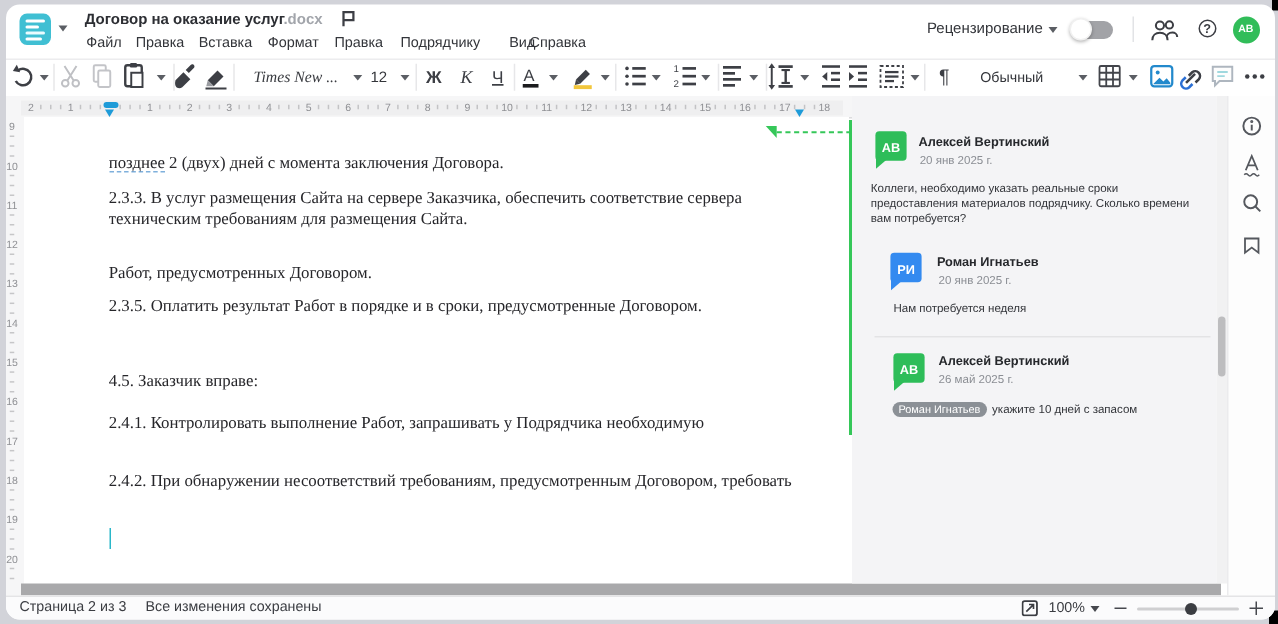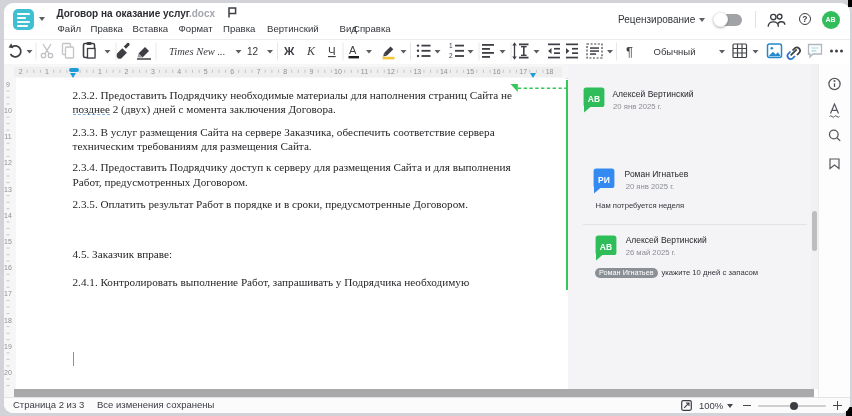--- a/index.html
+++ b/index.html
@@ -2,21 +2,21 @@
 <html><head><meta charset="utf-8">
 <style>
 html,body{margin:0;padding:0;width:852px;height:416px;overflow:hidden}
 body{background:#d2d3d9;font-family:"Liberation Sans",sans-serif;position:relative}
 .abs{position:absolute}
 #win{position:absolute;left:4px;top:3px;width:846px;height:410px;background:#fff;border-radius:9px;overflow:hidden}
 #wrap{position:absolute;left:-4px;top:-3px;width:852px;height:416px}
 .menu{position:absolute;top:23px;font-size:9.6px;color:#33353a;line-height:11px}
 .dl{position:absolute;left:72.5px;font-family:"Liberation Serif",serif;font-size:11.2px;line-height:11.2px;color:#26262a;white-space:nowrap}
 .cm{display:inline-block;line-height:10.4px;border-bottom:1px dashed #7fb0dc}
-.cname{position:absolute;font-size:8.5px;font-weight:normal;color:#26282c;line-height:9px;white-space:nowrap}
+.cname{position:absolute;font-size:8.5px;font-weight:bold;color:#26282c;line-height:9px;white-space:nowrap}
 .cdate{position:absolute;font-size:7.7px;color:#8b8e94;line-height:8px;white-space:nowrap}
 .cbody{position:absolute;font-size:7.7px;color:#33353a;line-height:10.05px;white-space:nowrap}
 </style></head>
 <body>
 <div class="abs" style="left:848px;top:0;width:4px;height:7px;background:#000"></div>
 <div class="abs" style="left:846px;top:407px;width:6px;height:9px;background:#000"></div>
 <div id="win">
     <div id="wrap">
 
   <div class="abs" style="left:13px;top:9px;width:21px;height:21px;border-radius:5px;background:#40bfd3">
@@ -28,21 +28,21 @@
   <div class="abs" style="left:39px;top:17px;width:0;height:0;border:3.2px solid transparent;border-top:4px solid #5b5e64"></div>
   <div class="abs" style="left:56.5px;top:7.5px;font-size:10px;font-weight:bold;color:#2c2e33;line-height:11px;white-space:nowrap">Договор на оказание услуг<span style="color:#a2a5ab;font-weight:bold">.docx</span></div>
   <svg class="abs" style="left:227px;top:7px" width="11" height="11" viewBox="0 0 11 11">
         <path d="M2 10.5 V1 h6.6 v5.4 H2" fill="none" stroke="#3c3e44" stroke-width="1.5"></path>
       </svg>
   <span class="menu" style="left:57.5px">Файл</span>
   <span class="menu" style="left:90.5px">Правка</span>
   <span class="menu" style="left:132.5px">Вставка</span>
   <span class="menu" style="left:178.5px">Формат</span>
   <span class="menu" style="left:223px">Правка</span>
-  <span class="menu" style="left:267px">Вертинский</span>
+  <span class="menu" style="left:267px">Подрядчику</span>
   <span class="menu" style="left:339.5px">Вид</span>
   <span class="menu" style="left:353px">Справка</span>
 
   <div class="abs" style="left:618px;top:14px;font-size:10px;color:#33353a;line-height:11px">Рецензирование</div>
   <div class="abs" style="left:699px;top:18px;width:0;height:0;border:3.2px solid transparent;border-top:4px solid #5b5e64"></div>
   <div class="abs" style="left:716px;top:14px;width:26px;height:12px;border-radius:6px;background:#a2a3a7"></div>
   <div class="abs" style="left:713px;top:12px;width:15px;height:15px;border-radius:50%;background:#fff;box-shadow:0 1px 2.5px rgba(0,0,0,.3), inset 0 0 0 1px rgba(0,0,0,.06)"></div>
   <div class="abs" style="left:755px;top:11px;width:1px;height:17px;background:#e2e3e6"></div>
   <svg class="abs" style="left:767px;top:12px" width="19" height="16" viewBox="0 0 19 16">
     <g fill="none" stroke="#3c3e44" stroke-width="1.35">
@@ -355,45 +355,45 @@
         <line x1="6.5" y1="274.85" x2="9.5" y2="274.85" stroke="#c6c6c8" stroke-width="1"></line>
         <line x1="6.5" y1="281.4" x2="9.5" y2="281.4" stroke="#c6c6c8" stroke-width="1"></line>
         <line x1="6.5" y1="287.95" x2="9.5" y2="287.95" stroke="#c6c6c8" stroke-width="1"></line>
         <line x1="6.5" y1="301.05" x2="9.5" y2="301.05" stroke="#c6c6c8" stroke-width="1"></line>
         <line x1="6.5" y1="307.6" x2="9.5" y2="307.6" stroke="#c6c6c8" stroke-width="1"></line>
       </svg>
   <div class="abs" style="left:16px;top:78px;width:550px;height:310.5px;background:#fff" id="page"></div>
   <div class="abs" style="left:14px;top:388.5px;width:800px;height:8px;background:#a9a9ab"></div>
   <div class="abs" style="left:566px;top:79.5px;width:2px;height:210.5px;background:#35c759"></div>
 
-  <div class="dl" style="top:89.6px">2.3.2. Предоставить Подрядчику необходимые материалы для наполнения страниц Сайта не</div>
   <div class="dl" style="top:103.8px"><span class="cm">позднее</span> 2 (двух) дней с момента заключения Договора.</div>
   <div class="dl" style="top:127.2px">2.3.3. В услуг размещения Сайта на сервере Заказчика, обеспечить соответствие сервера</div>
   <div class="dl" style="top:141.2px">техническим требованиям для размещения Сайта.</div>
-  <div class="dl" style="top:162.4px">2.3.4. Предоставить Подрядчику доступ к серверу для размещения Сайта и для выполнения</div>
   <div class="dl" style="top:177px">Работ, предусмотренных Договором.</div>
   <div class="dl" style="top:198.8px">2.3.5. Оплатить результат Работ в порядке и в сроки, предусмотренные Договором.</div>
   <div class="dl" style="top:249.4px">4.5. Заказчик вправе:</div>
   <div class="dl" style="top:277px">2.4.1. Контролировать выполнение Работ, запрашивать у Подрядчика необходимую</div>
+  <div class="dl" style="top:315.7px">2.4.2. При обнаружении несоответствий требованиям, предусмотренным Договором, требовать</div>
 
   <svg class="abs" style="left:510px;top:82.5px" width="58" height="10" viewBox="0 0 58 10">
     <path d="M0.5 1 h7.3 v8 z" fill="#35c759"></path>
     <line x1="7.8" y1="5.2" x2="57" y2="5.2" stroke="#35c759" stroke-width="1.4" stroke-dasharray="3.4 2.4"></line>
   </svg>
   <div class="abs" style="left:72.5px;top:352px;width:1.8px;height:13.5px;background:#2ab7c9"></div>
 
   <div class="abs" style="left:568px;top:64px;width:243px;height:324.5px;background:#f4f4f6" id="panel"></div>
 
   <svg class="abs" style="left:582.5px;top:87px" width="22" height="26" viewBox="0 0 22 26">
     <rect x="0.6" y="0.5" width="20.8" height="19.6" rx="2.6" fill="#2ebd59"></rect>
         <path d="M1 17.5 v8 l7-6 z" fill="#2ebd59"></path>
     <text x="11" y="14.5" text-anchor="middle" font-size="8.5" font-weight="bold" fill="#fff" font-family="Liberation Sans">АВ</text>
   </svg>
   <div class="cname" style="left:612.4px;top:89.5px">Алексей Вертинский</div>
   <div class="cdate" style="left:613.1px;top:102.5px">20 янв 2025 г.</div>
+  <div class="cbody" style="left:580.5px;top:121px">Коллеги, необходимо указать реальные сроки<br>предоставления материалов подрядчику. Сколько времени<br>вам потребуется?</div>
 
   <svg class="abs" style="left:593.3px;top:168.3px" width="22" height="26" viewBox="0 0 22 26">
     <rect x="0.6" y="0.5" width="20.8" height="19.6" rx="2.6" fill="#338af0"></rect>
         <path d="M1 17.5 v8 l7-6 z" fill="#338af0"></path>
     <text x="11" y="14.5" text-anchor="middle" font-size="8.5" font-weight="bold" fill="#fff" font-family="Liberation Sans">РИ</text>
   </svg>
   <div class="cname" style="left:624.6px;top:170px">Роман Игнатьев</div>
   <div class="cdate" style="left:625.7px;top:183px">20 янв 2025 г.</div>
   <div class="cbody" style="left:595.6px;top:200.9px">Нам потребуется неделя</div>
   <div class="abs" style="left:583px;top:223.8px;width:224px;height:1px;background:#e3e3e5"></div>

